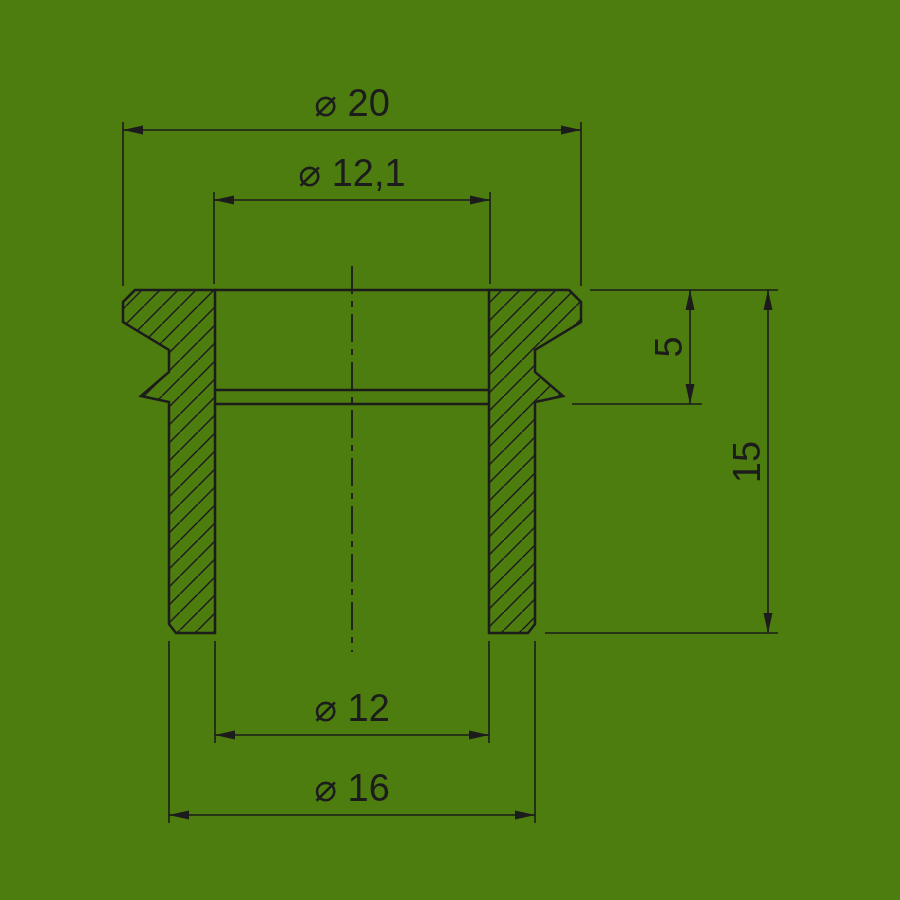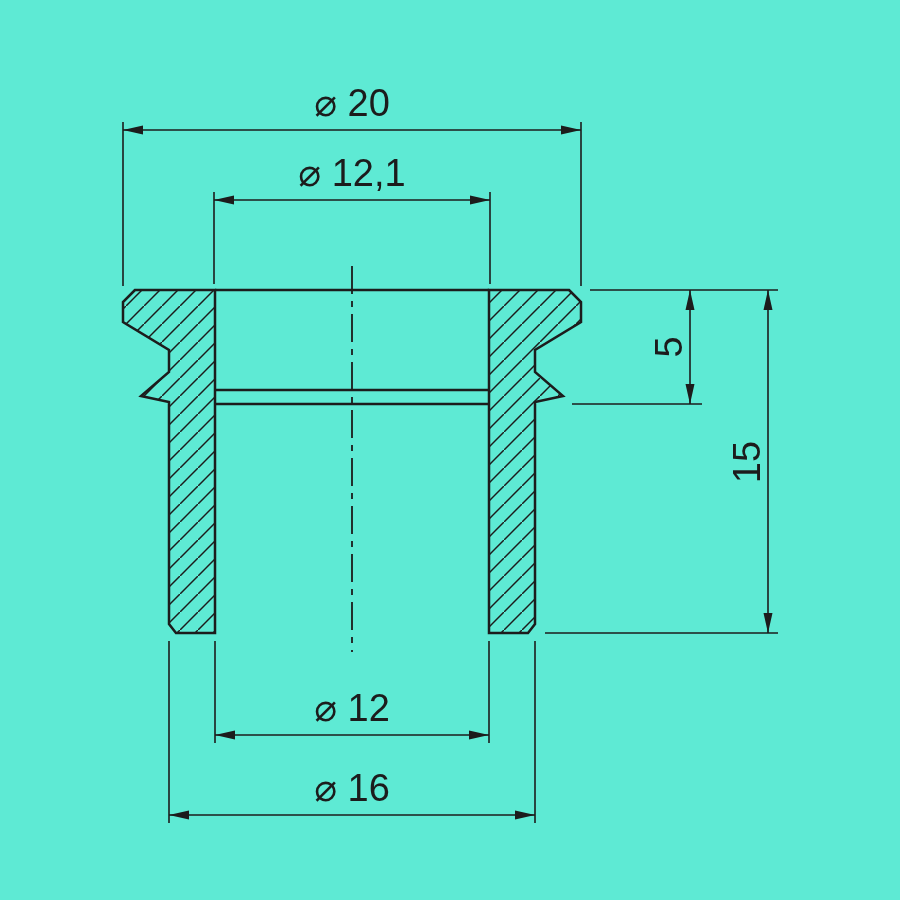--- a/index.html
+++ b/index.html
@@ -4,21 +4,21 @@
 <style>
   html, body {
     margin: 0;
     padding: 0;
     background: #ffffff;
   }
   .page {
     position: relative;
     width: 900px;
     height: 900px;
-    background: #5eead4;
+    background: #4d7c0f;
     font-family: "Liberation Sans", "DejaVu Sans", sans-serif;
     overflow: hidden;
   }
   svg { display: block; }
   .outline  { stroke: #1c1c1c; stroke-width: 2.5; fill: none; stroke-linejoin: miter; }
   .solid    { stroke: #1c1c1c; stroke-width: 2.5; stroke-linejoin: miter; }
   .thin     { stroke: #1c1c1c; stroke-width: 1.6; fill: none; }
   .center   { stroke: #1c1c1c; stroke-width: 1.8; fill: none; stroke-dasharray: 28 7 6 7; }
   .arrow    { fill: #1c1c1c; stroke: none; }
   .dimtext  {

